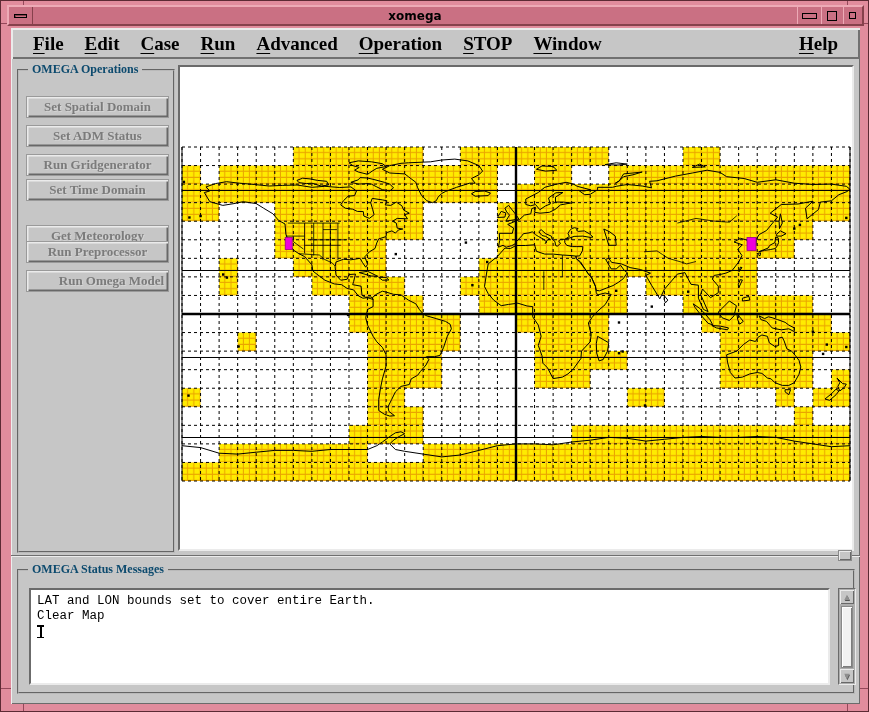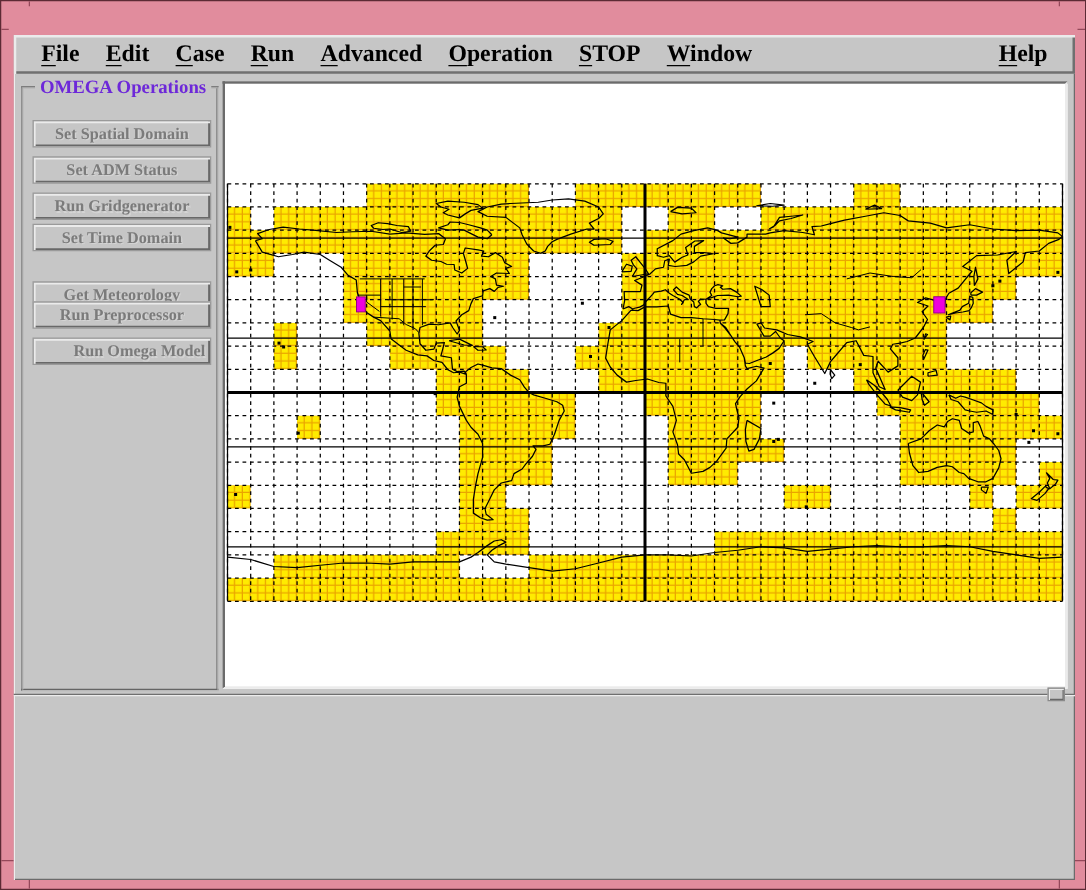--- a/index.html
+++ b/index.html
@@ -43,21 +43,21 @@
     white-space:nowrap;cursor:default;
   }
   .menu-item.help{margin-left:auto;margin-right:2px;}
   .menu-item .mn{text-decoration:underline;text-underline-offset:3px;}
   
   .group{
     position:absolute;border:2px groove #b9b9b9;
   }
   .group-label{
     position:absolute;top:-9px;left:9px;background:#c6c6c6;
-    padding:0 4px;font-weight:bold;font-size:15px;color:#6d28d9;white-space:nowrap;
+    padding:0 4px;font-weight:bold;font-size:12px;color:#0c4a6e;white-space:nowrap;
   }
   
   .op-btn{
     position:absolute;left:7px;width:143px;height:22px;
     background:#c6c6c6;border:1px solid #9a9a9a;
     box-shadow:inset 1.5px 1.5px 0 #ebebeb, inset -1.5px -1.5px 0 #686868;
     font-family:"Liberation Serif", serif;font-weight:bold;font-size:13px;
     color:#7b7b7b;text-align:center;line-height:19px;cursor:default;
     text-shadow:1px 1px 0 #d4d4d4;
   }
@@ -115,20 +115,35 @@
 
   <div class="notch" style="left:22px;top:0;width:1px;height:4px;"></div>
   <div class="notch" style="left:846px;top:0;width:1px;height:4px;"></div>
   <div class="notch" style="left:22px;bottom:0;width:1px;height:9px;"></div>
   <div class="notch" style="left:846px;bottom:0;width:1px;height:9px;"></div>
   <div class="notch" style="left:0;top:22px;width:6px;height:1px;"></div>
   <div class="notch" style="right:0;top:22px;width:6px;height:1px;"></div>
   <div class="notch" style="left:0;bottom:22px;width:10px;height:1px;"></div>
   <div class="notch" style="right:0;bottom:22px;width:10px;height:1px;"></div>
 
+  <div class="titlebar">
+    <div class="tb-btn" style="width:24px;">
+      <div class="tb-glyph-dash"></div>
+    </div>
+    <div class="tb-title">xomega</div>
+    <div class="tb-btn rgt" style="width:24px;">
+      <div class="tb-glyph-bar"></div>
+    </div>
+    <div class="tb-btn rgt" style="width:22px;">
+      <div class="tb-glyph-sq"></div>
+    </div>
+    <div class="tb-btn rgt" style="width:19px;">
+      <div class="tb-glyph-sq small"></div>
+    </div>
+  </div>
 
   <div class="content">
 
     <div class="menubar" id="menubar">
         <div class="menu-item"><span class="mn">F</span>ile</div>
         <div class="menu-item"><span class="mn">E</span>dit</div>
         <div class="menu-item"><span class="mn">C</span>ase</div>
         <div class="menu-item"><span class="mn">R</span>un</div>
         <div class="menu-item"><span class="mn">A</span>dvanced</div>
         <div class="menu-item"><span class="mn">O</span>peration</div>
@@ -245,15 +260,24 @@
           <rect x="2.7" y="113.7" width="2.4" height="2.4" fill="#000000"></rect>
           <rect x="105.2" y="170.5" width="7" height="12" fill="#ee00dd" stroke="#990088" stroke-width="0.8"></rect>
           <rect x="567.0" y="170.4" width="9" height="13" fill="#ee00dd" stroke="#990088" stroke-width="0.8"></rect>
         </svg>
       </div>
 
     <div class="sash-line-d" style="top:527px;"></div>
     <div class="sash-line-l" style="top:528px;"></div>
     <div class="sash-grip" style="left:827px;top:522px;"></div>
 
+    <div class="group" style="left:6px;top:541px;width:838px;height:125px;">
+      <div class="group-label">OMEGA Status Messages</div>
+      <div class="status-box" id="status-box"><div class="line">LAT and LON bounds set to cover entire Earth.</div><div class="line">Clear Map</div><span class="ibeam"><u class="t"></u><i></i><u class="b"></u></span></div>
+      <div class="vscroll">
+        <div class="vs-arrow" style="top:1px;">▲</div>
+        <div class="vs-thumb"></div>
+        <div class="vs-arrow" style="bottom:1px;">▼</div>
+      </div>
+    </div>
 
   </div>
 </div>
 
 </body></html>

